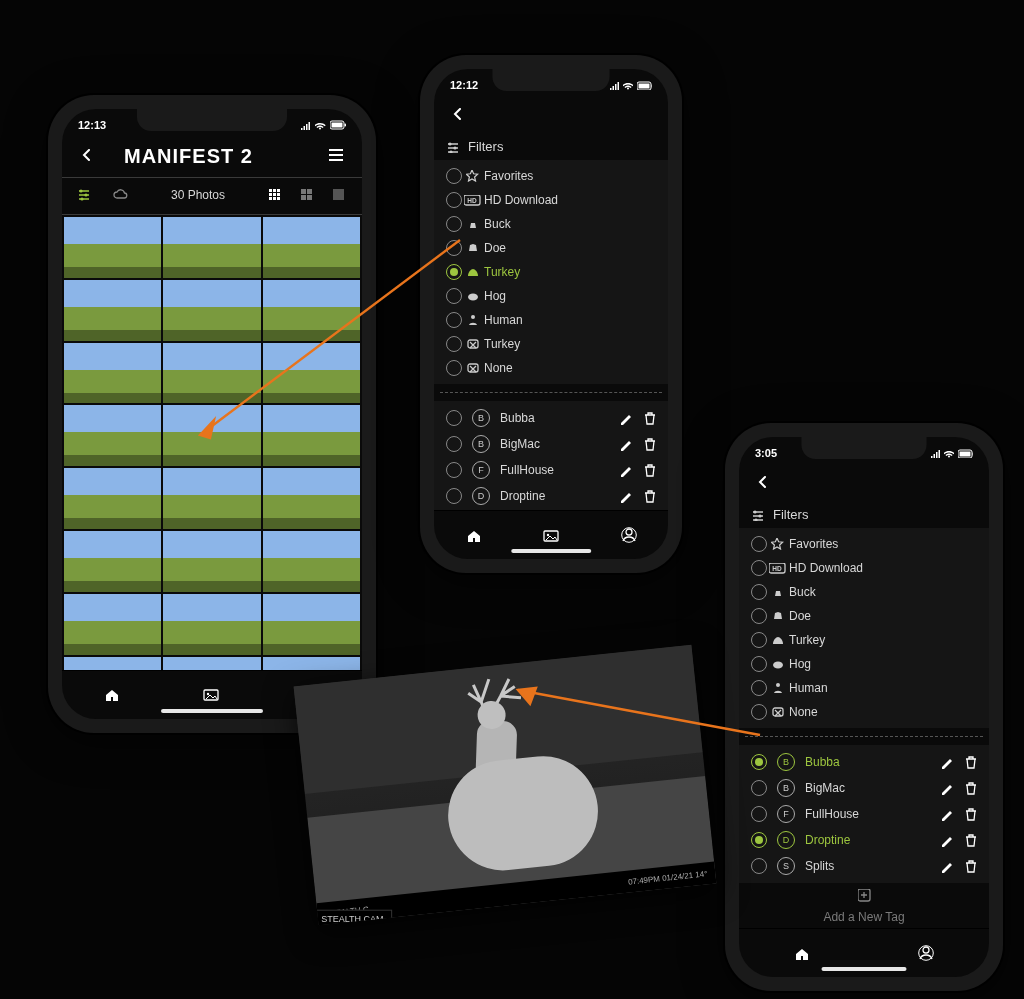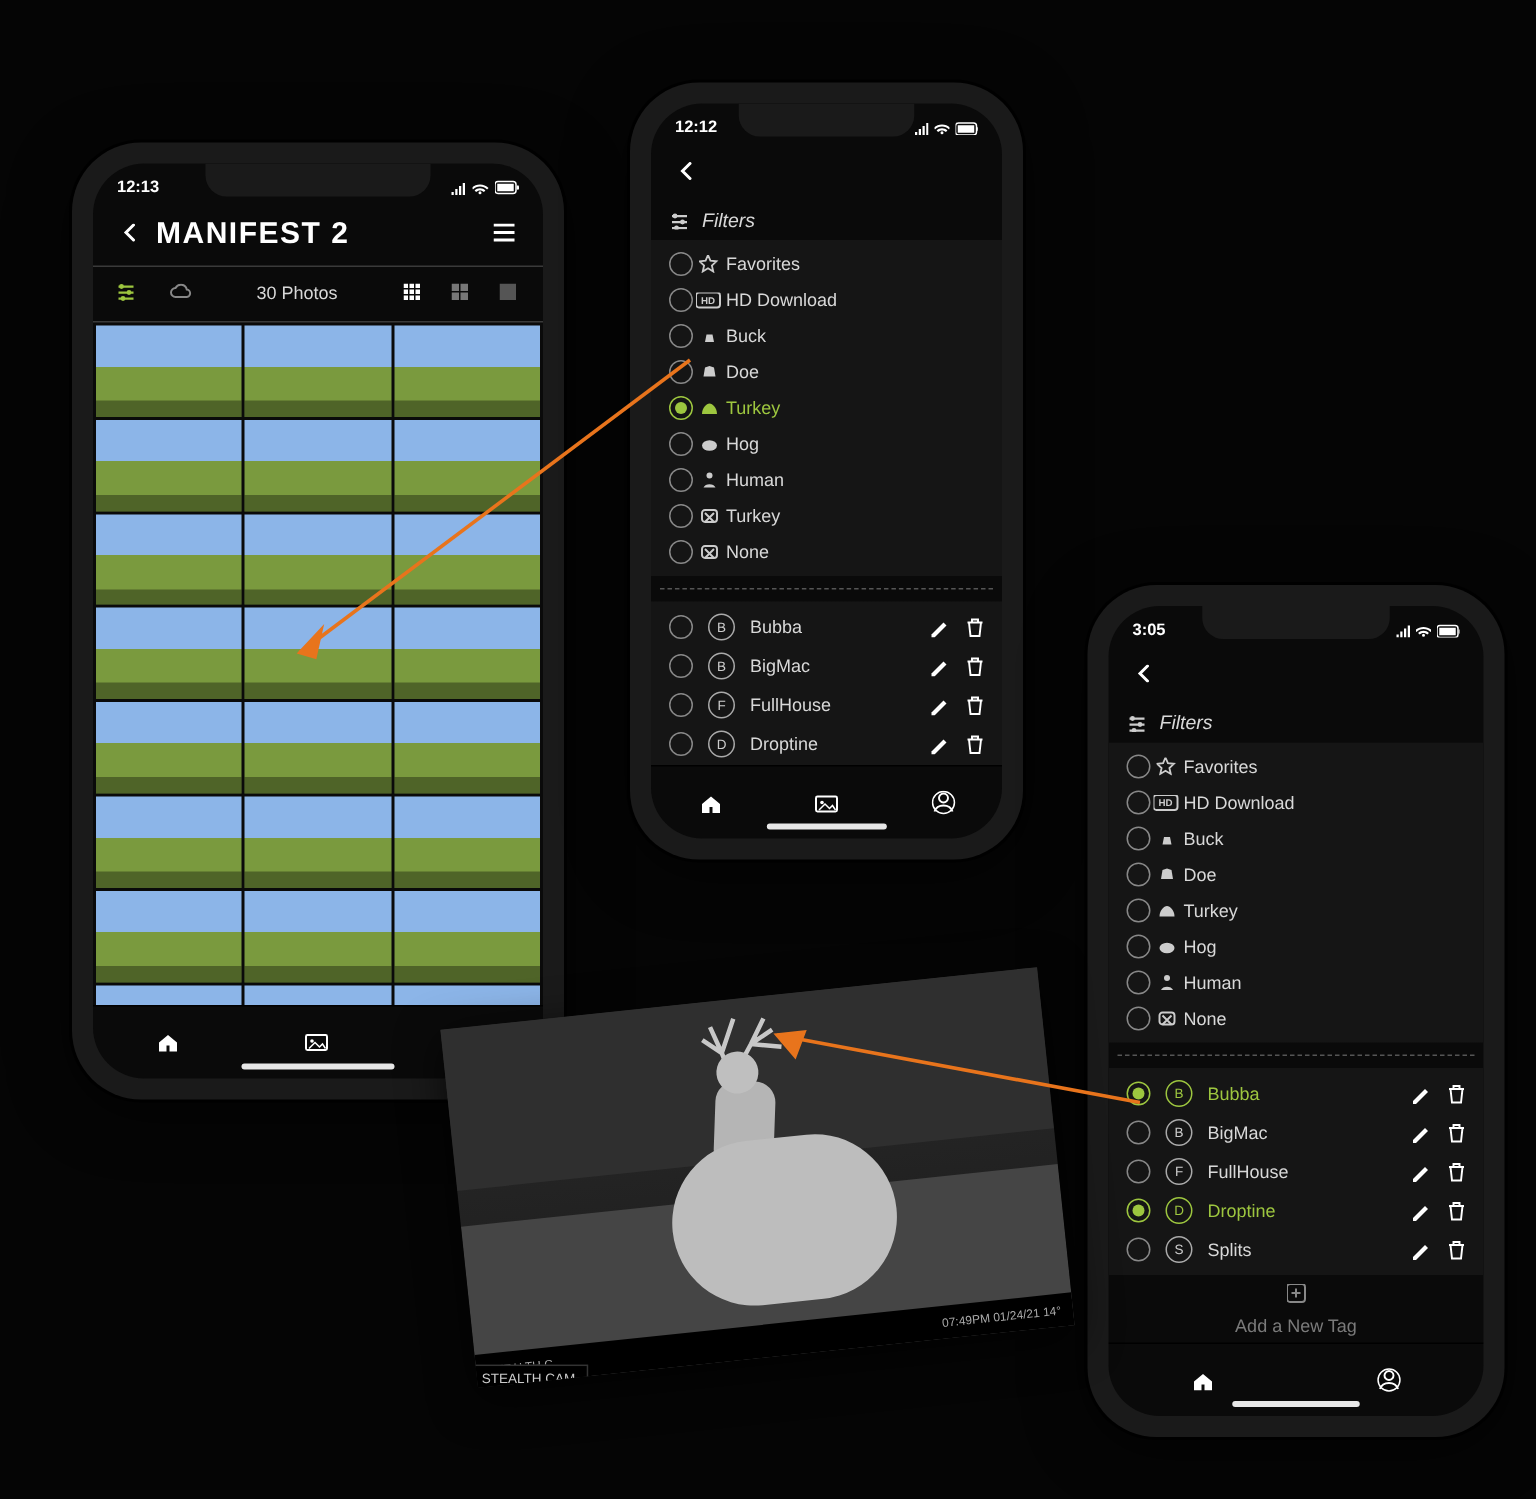--- a/index.html
+++ b/index.html
@@ -22,37 +22,37 @@
   .screen{position:relative;width:100%;height:100%;border-radius:34px;background:var(--screen);overflow:hidden;}
   .notch{position:absolute;top:0;left:50%;transform:translateX(-50%);width:50%;height:22px;background:var(--phone);border-radius:0 0 14px 14px;z-index:10;}
   .status{display:flex;justify-content:space-between;align-items:center;padding:6px 16px 0;font-size:11px;font-weight:600;color:var(--white);height:20px;text-align:center;}
   .status .right{display:flex;gap:4px;align-items:center;}
   .home-ind{position:absolute;bottom:6px;left:50%;transform:translateX(-50%);width:34%;height:4px;border-radius:3px;background:var(--white);opacity:.9;}
 
   
   svg{display:block}
 
   
-  .header{display:flex;align-items:center;gap:4px;padding:8px 12px;color:var(--white);justify-content:flex-end;}
+  .header{display:flex;align-items:center;gap:24px;padding:8px 12px;color:var(--white);justify-content:flex-end;}
   .header .title{flex:1;font-size:20px;font-weight:700;letter-spacing:1px;}
   .filterbar{display:flex;align-items:center;gap:10px;padding:4px 10px 6px;border-top:1px solid var(--line);border-bottom:1px solid var(--line);}
   .filterbar .count{flex:1;text-align:center;font-size:12px;color:var(--txt);}
   .fbtn{display:flex;align-items:center;justify-content:center;width:26px;height:26px;}
   .gridbtns{display:flex;gap:6px;}
   .gallery{display:grid;grid-template-columns:repeat(3,1fr);gap:2px;padding:2px;flex:1;overflow:hidden;}
   .thumb{aspect-ratio:16/10;background:linear-gradient(180deg,#8cb5e8 0 45%,#7a9a3e 45% 100%);position:relative;}
   .thumb::after{content:"";position:absolute;inset:auto 0 0 0;height:18%;background:rgba(0,0,0,.35);}
   .navbar{display:flex;justify-content:space-around;align-items:center;height:48px;border-top:1px solid #000;}
   .navbtn{width:28px;height:28px;display:flex;align-items:center;justify-content:center;}
   .col{display:flex;flex-direction:column;height:100%;}
   .body{flex:1;display:flex;flex-direction:column;overflow:hidden;}
 
   
   .backrow{display:flex;align-items:center;padding:6px 10px;}
-  .filters-hdr{display:flex;align-items:center;gap:8px;padding:6px 12px;font-size:13px;color:var(--txt);font-style:italic;}
+  .filters-hdr{display:flex;align-items:center;gap:8px;padding:6px 12px;font-size:13px;color:var(--txt);}
   .flist{padding:4px 6px;background:linear-gradient(var(--panel),var(--panel));}
   .fitem{display:flex;align-items:center;gap:2px;padding:4px 6px;font-size:12px;}
   .radio{width:14px;height:14px;border:1.6px solid #888;border-radius:50%;flex:0 0 14px;display:flex;align-items:center;justify-content:center;}
   .radio.sel{border-color:var(--accent);}
   .radio.sel::after{content:"";width:8px;height:8px;border-radius:50%;background:var(--accent);}
   .ficon{width:18px;display:flex;justify-content:center;}
   .flabel{flex:1;color:var(--txt);}
   .flabel.sel{color:var(--accent);}
   .dots{height:1px;border-top:1px dashed #555;margin:8px 6px;}
   .tagrow{display:flex;align-items:center;gap:10px;padding:4px 6px;font-size:12px;}
@@ -489,21 +489,21 @@
               <svg width="17" height="17">
                 <use href="#i-user"></use>
               </svg>
             </span>
         </div>
       </div>
       <div class="home-ind"></div>
     </div>
   </div>
 
-  <div class="phone" style="left:725px;top:390px;width:250px;height:540px;">
+  <div class="phone" style="left:725px;top:423px;width:250px;height:540px;">
     <div class="screen">
       <div class="notch"></div>
       <div class="col">
         <div class="status">
           <span>3:05</span>
           <span class="right">
             <svg width="10" height="10">
                 <use href="#i-signal"></use>
               </svg>
             <svg width="10" height="10">

